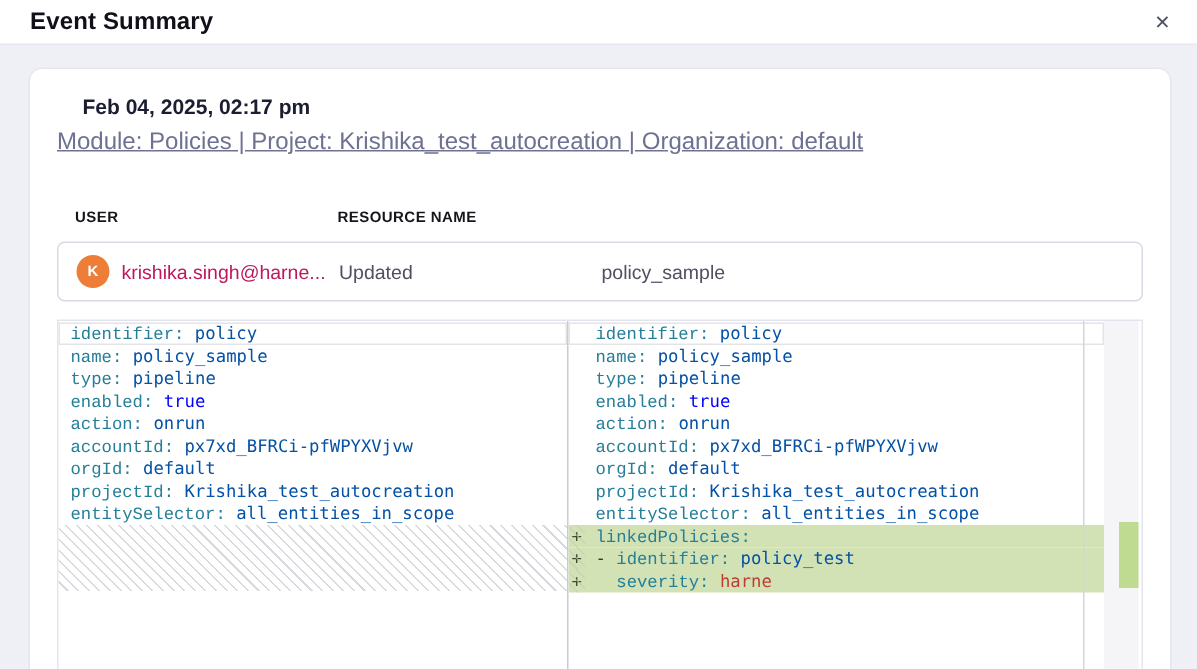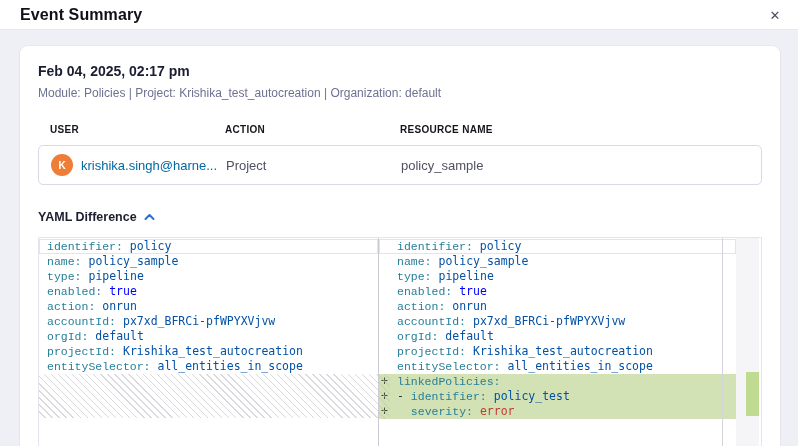--- a/index.html
+++ b/index.html
@@ -22,42 +22,42 @@
     color:#4d5264; font-size:13px; cursor:pointer; background:none; border:none;
     font-family:"DejaVu Sans",sans-serif;
   }
   
   .card {
     position:absolute; left:20px; top:46px; width:760px; height:520px;
     background:#ffffff; border-radius:8px;
     box-shadow:0 0 0 1px rgba(40,41,61,0.04), 0 1px 2px rgba(96,97,112,0.06);
     padding:17px 18px 0 18px;
   }
-  .event-date { font-size:14px; font-weight:700; color:#1b1d31; }
-  .event-meta { margin-top:7px; font-size:12px; color:#6e7191; }
+  .event-date { font-size:14px; font-weight:700; color:#1b1d31;margin-left:17px; }
+  .event-meta { margin-top:7px; font-size:16px; color:#6e7191;text-decoration:underline; }
   
   .tbl-head {
-    margin-top:24px; display:grid; grid-template-columns:175px 175px 175px 1fr;
+    margin-top:36px; display:grid; grid-template-columns:175px 175px 175px 1fr;
     padding-left:12px;
     font-size:10px; font-weight:700; letter-spacing:.3px; color:#15151c;
   }
   .tbl-row {
     margin-top:10px; height:40px;
     border:1px solid #d9dae6; border-radius:5px; background:#fff;
     display:grid; grid-template-columns:175px 175px 175px 1fr;
     align-items:center; padding-left:12px;
     font-size:13px; color:#4f5162;
   }
   .user-cell { display:flex; align-items:center; gap:8px; min-width:0; padding-right:10px; }
   .avatar {
     width:22px; height:22px; border-radius:50%; flex:0 0 22px;
     background:var(--avatar,#ee7d37); color:#fff;
     font-size:10px; font-weight:700; display:flex; align-items:center; justify-content:center;
   }
-  .user-name { white-space:nowrap; overflow:hidden; color:#0369a1; }
+  .user-name { white-space:nowrap; overflow:hidden; color:#be185d; }
   
   .yaml-toggle { margin-top:25px; display:inline-flex; align-items:center; gap:7px; cursor:pointer; }
   .yaml-label { font-size:12.5px; font-weight:700; color:#1c1e2e; }
   .chev { width:11px; height:8px; display:block; }
   
   .editor {
     margin-top:12px; height:280px; display:flex;
     border:1px solid #e3e4ee; background:#fff;
     font-family:"DejaVu Sans Mono","Liberation Mono",monospace;
     font-size:11.5px; line-height:15px; color:#333;
@@ -104,39 +104,32 @@
     <button class="close-btn">✕</button>
   </div>
 
   <div class="card">
 
     <div class="event-date">Feb 04, 2025, 02:17 pm</div>
     <div class="event-meta">Module: Policies | Project: Krishika_test_autocreation | Organization: default</div>
 
     <div class="tbl-head">
       <div>USER</div>
-      <div>ACTION</div>
       <div>RESOURCE NAME</div>
     </div>
 
     <div class="tbl-row">
       <div class="user-cell">
         <div class="avatar">K</div>
         <div class="user-name">krishika.singh@harne...</div>
       </div>
-      <div>Project</div>
+      <div>Updated</div>
       <div>policy_sample</div>
     </div>
 
-    <div class="yaml-toggle">
-      <span class="yaml-label">YAML Difference</span>
-      <svg class="chev" viewBox="0 0 11 8">
-        <polyline points="1.5,6 5.5,2 9.5,6" fill="none" stroke="#2970d6" stroke-width="2" stroke-linecap="round" stroke-linejoin="round"></polyline>
-      </svg>
-    </div>
 
     <div class="editor">
       <div class="pane-left">
         <div class="code-left" id="code-left">
             <div class="cl current"><span class="tok-k">identifier:</span> <span class="tok-v">policy</span></div>
             <div class="cl"><span class="tok-k">name:</span> <span class="tok-v">policy_sample</span></div>
             <div class="cl"><span class="tok-k">type:</span> <span class="tok-v">pipeline</span></div>
             <div class="cl"><span class="tok-k">enabled:</span> <span class="tok-b">true</span></div>
             <div class="cl"><span class="tok-k">action:</span> <span class="tok-v">onrun</span></div>
             <div class="cl"><span class="tok-k">accountId:</span> <span class="tok-v">px7xd_BFRCi-pfWPYXVjvw</span></div>
@@ -154,21 +147,21 @@
             <div class="cl"><span class="tok-k">name:</span> <span class="tok-v">policy_sample</span></div>
             <div class="cl"><span class="tok-k">type:</span> <span class="tok-v">pipeline</span></div>
             <div class="cl"><span class="tok-k">enabled:</span> <span class="tok-b">true</span></div>
             <div class="cl"><span class="tok-k">action:</span> <span class="tok-v">onrun</span></div>
             <div class="cl"><span class="tok-k">accountId:</span> <span class="tok-v">px7xd_BFRCi-pfWPYXVjvw</span></div>
             <div class="cl"><span class="tok-k">orgId:</span> <span class="tok-v">default</span></div>
             <div class="cl"><span class="tok-k">projectId:</span> <span class="tok-v">Krishika_test_autocreation</span></div>
             <div class="cl"><span class="tok-k">entitySelector:</span> <span class="tok-v">all_entities_in_scope</span></div>
             <div class="cl added"><span class="tok-k">linkedPolicies:</span></div>
             <div class="cl added">- <span class="tok-k">identifier:</span> <span class="tok-v">policy_test</span></div>
-            <div class="cl added">  <span class="tok-k">severity:</span> <span class="tok-e">error</span></div>
+            <div class="cl added">  <span class="tok-k">severity:</span> <span class="tok-e">harne</span></div>
           </div>
         <div class="ruler">
           <div class="ruler-marker"></div>
         </div>
       </div>
     </div>
 
   </div>
 </div>
 

